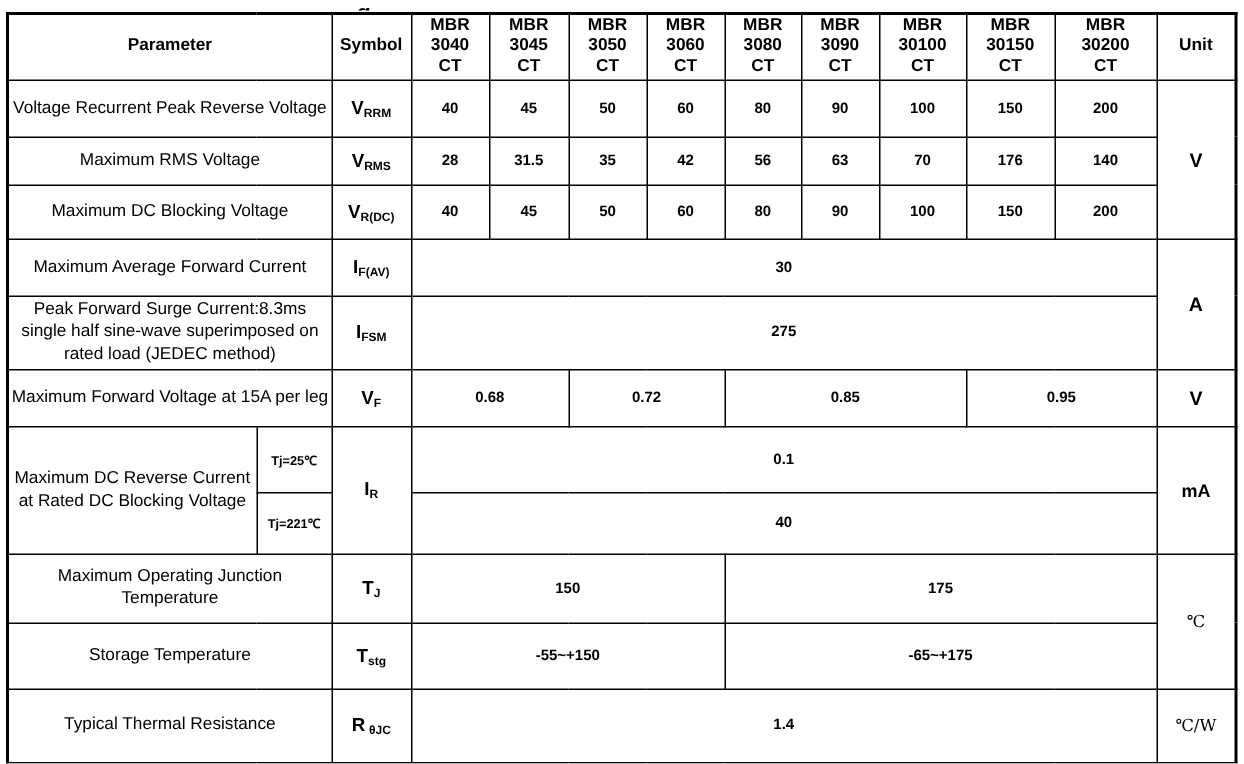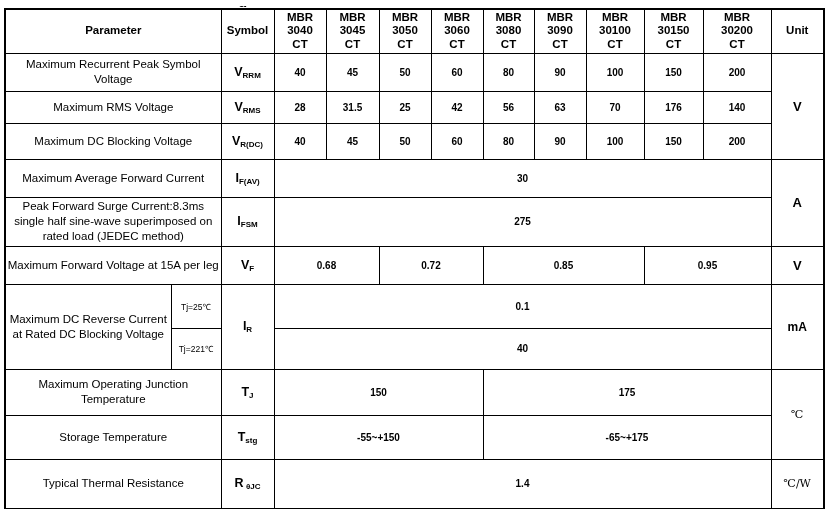--- a/index.html
+++ b/index.html
@@ -35,21 +35,21 @@
     overflow:hidden;
   }
   th.col-head{font-size:11.5px;font-weight:bold;line-height:1.2;}
   th.dev-head{font-size:11.5px;font-weight:bold;line-height:1.2;white-space:pre-line;}
   td.param{
     text-align:left;
     padding:2px 6px 2px 8px;
     font-size:11.5px;
     line-height:1.3;
   }
-  td.cond{font-size:8.5px;font-weight:normal;}
+  td.cond{font-size:8.5px;font-weight:bold;}
   td.sym{font-size:12.5px;font-weight:bold;margin-left:21px;}
   td.sym sub{font-size:8px;vertical-align:-2px;letter-spacing:0;}
   td.val{font-size:10px;font-weight:bold;}
   td.unit-big{font-size:13px;font-weight:bold;}
   td.unit-ma{font-size:12px;font-weight:bold;}
   td.unit-temp{font-size:11px;font-family:"DejaVu Serif", serif;}
 </style>
 </head>
 <body>
 
@@ -104,40 +104,40 @@
       <th class="dev-head">MBR
 30150
 CT</th>
       <th class="dev-head">MBR
 30200
 CT</th>
       <th class="col-head">Unit</th>
     </tr>
 
     <tr style="height:38px">
-      <td class="param" colspan="2">Maximum Recurrent Peak Symbol Voltage</td>
+      <td class="param" colspan="2">Voltage Recurrent Peak Reverse Voltage</td>
       <td class="sym"><span>V</span><sub>RRM</sub></td>
       <td class="val">40</td>
       <td class="val">45</td>
       <td class="val">50</td>
       <td class="val">60</td>
       <td class="val">80</td>
       <td class="val">90</td>
       <td class="val">100</td>
       <td class="val">150</td>
       <td class="val">200</td>
       <td class="unit-big" rowspan="3">V</td>
     </tr>
 
     <tr style="height:32px">
       <td class="param" colspan="2">Maximum RMS Voltage</td>
       <td class="sym"><span>V</span><sub>RMS</sub></td>
       <td class="val">28</td>
       <td class="val">31.5</td>
-      <td class="val">25</td>
+      <td class="val">35</td>
       <td class="val">42</td>
       <td class="val">56</td>
       <td class="val">63</td>
       <td class="val">70</td>
       <td class="val">176</td>
       <td class="val">140</td>
     </tr>
 
     <tr style="height:36px">
       <td class="param" colspan="2">Maximum DC Blocking Voltage</td>

